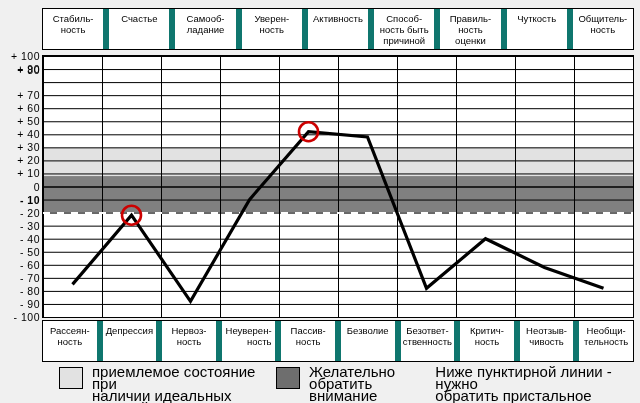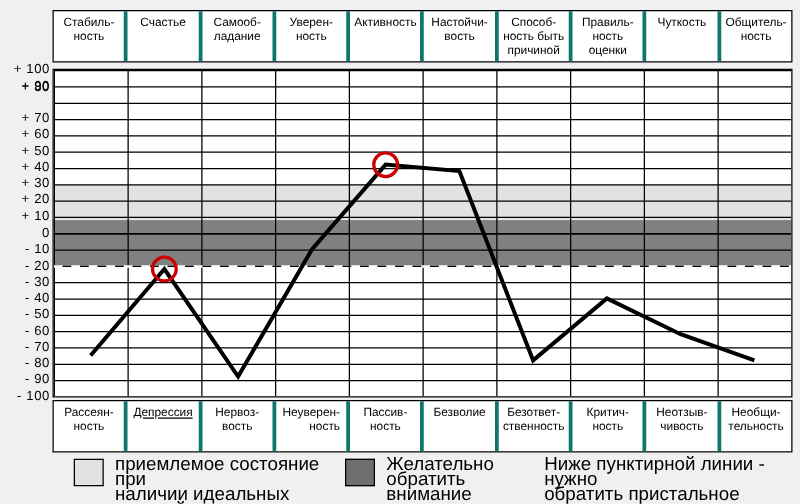--- a/index.html
+++ b/index.html
@@ -15,21 +15,21 @@
   
   .labelrow{
     position:absolute;
     display:flex;
     border:1px solid #000;
     background:#fff;
     box-sizing:border-box;
   }
   .labelrow .cell{
     box-sizing:border-box;
-    border-right:3px solid #0f766e;
+    border-right:6px solid #0f766e;
     display:flex;
     align-items:flex-start;
     justify-content:center;
     text-align:center;
     font-size:9.5px;
     line-height:11px;
     color:#000;
     padding-top:4px;
     overflow:hidden;
     white-space:pre-line;
@@ -105,22 +105,20 @@
 
   <div class="labelrow" id="top-labels">
       <div class="cell" style="flex: 1 1 0px;">Стабиль-
 ность</div>
       <div class="cell" style="flex: 1 1 0px;">Счастье</div>
       <div class="cell" style="flex: 1 1 0px;">Самооб-
 ладание</div>
       <div class="cell" style="flex: 1 1 0px;">Уверен-
 ность</div>
       <div class="cell" style="flex: 1 1 0px;">Активность</div>
-      <div class="cell" style="flex: 1 1 0px;">Настойчи-
-вость</div>
       <div class="cell" style="flex: 1 1 0px;">Способ-
 ность быть
 причиной</div>
       <div class="cell" style="flex: 1 1 0px;">Правиль-
 ность
 оценки</div>
       <div class="cell" style="flex: 1 1 0px;">Чуткость</div>
       <div class="cell" style="flex: 1 1 0px;">Общитель-
 ность</div>
     </div>
@@ -130,21 +128,21 @@
       <div class="ytick" style="top: 14.05px;">+ 90</div>
       <div class="ytick" style="top: 15px;">+ 80</div>
       <div class="ytick" style="top: 40.15px;">+ 70</div>
       <div class="ytick" style="top: 53.2px;">+ 60</div>
       <div class="ytick" style="top: 66.25px;">+ 50</div>
       <div class="ytick" style="top: 79.3px;">+ 40</div>
       <div class="ytick" style="top: 92.35px;">+ 30</div>
       <div class="ytick" style="top: 105.4px;">+ 20</div>
       <div class="ytick" style="top: 118.45px;">+ 10</div>
       <div class="ytick" style="top: 131.5px;">0</div>
-      <div class="ytick" style="top: 144.55px;">- 10</div>
+      <div class="ytick" style="top: 144.55px; font-weight: bold;">- 10</div>
       <div class="ytick" style="top: 157.6px;">- 20</div>
       <div class="ytick" style="top: 170.65px;">- 30</div>
       <div class="ytick" style="top: 183.7px;">- 40</div>
       <div class="ytick" style="top: 196.75px;">- 50</div>
       <div class="ytick" style="top: 209.8px;">- 60</div>
       <div class="ytick" style="top: 222.85px;">- 70</div>
       <div class="ytick" style="top: 235.9px;">- 80</div>
       <div class="ytick" style="top: 248.95px;">- 90</div>
       <div class="ytick" style="top: 262px;">- 100</div>
     </div>
@@ -190,23 +188,23 @@
           <polyline points="29.5,228.4 88.5,159.2 147.5,245.3 206.5,143.6 265.5,75.7 324.5,80.9 383.5,232.3 442.5,182.7 501.5,211.4 560.5,232.3" fill="none" stroke="#000000" stroke-width="3.2" stroke-linejoin="miter" stroke-linecap="butt"></polyline>
           <circle cx="88.5" cy="159.2" r="9.5" fill="none" stroke="#cc0000" stroke-width="2.6"></circle>
           <circle cx="265.5" cy="75.7" r="9.5" fill="none" stroke="#cc0000" stroke-width="2.6"></circle>
         </svg>
     </div>
   </div>
 
   <div class="labelrow" id="bottom-labels">
       <div class="cell" style="flex: 1 1 0px;">Рассеян-
 ность</div>
-      <div class="cell" style="flex: 1 1 0px; text-decoration: underline;">Депрессия</div>
+      <div class="cell" style="flex: 1 1 0px;">Депрессия</div>
       <div class="cell" style="flex: 1 1 0px;">Нервоз-
-вость</div>
+ность</div>
       <div class="cell" style="flex: 1 1 0px; text-align: right;">Неуверен-
 ность</div>
       <div class="cell" style="flex: 1 1 0px;">Пассив-
 ность</div>
       <div class="cell" style="flex: 1 1 0px;">Безволие</div>
       <div class="cell" style="flex: 1 1 0px;">Безответ-
 ственность</div>
       <div class="cell" style="flex: 1 1 0px;">Критич-
 ность</div>
       <div class="cell" style="flex: 1 1 0px;">Неотзыв-

